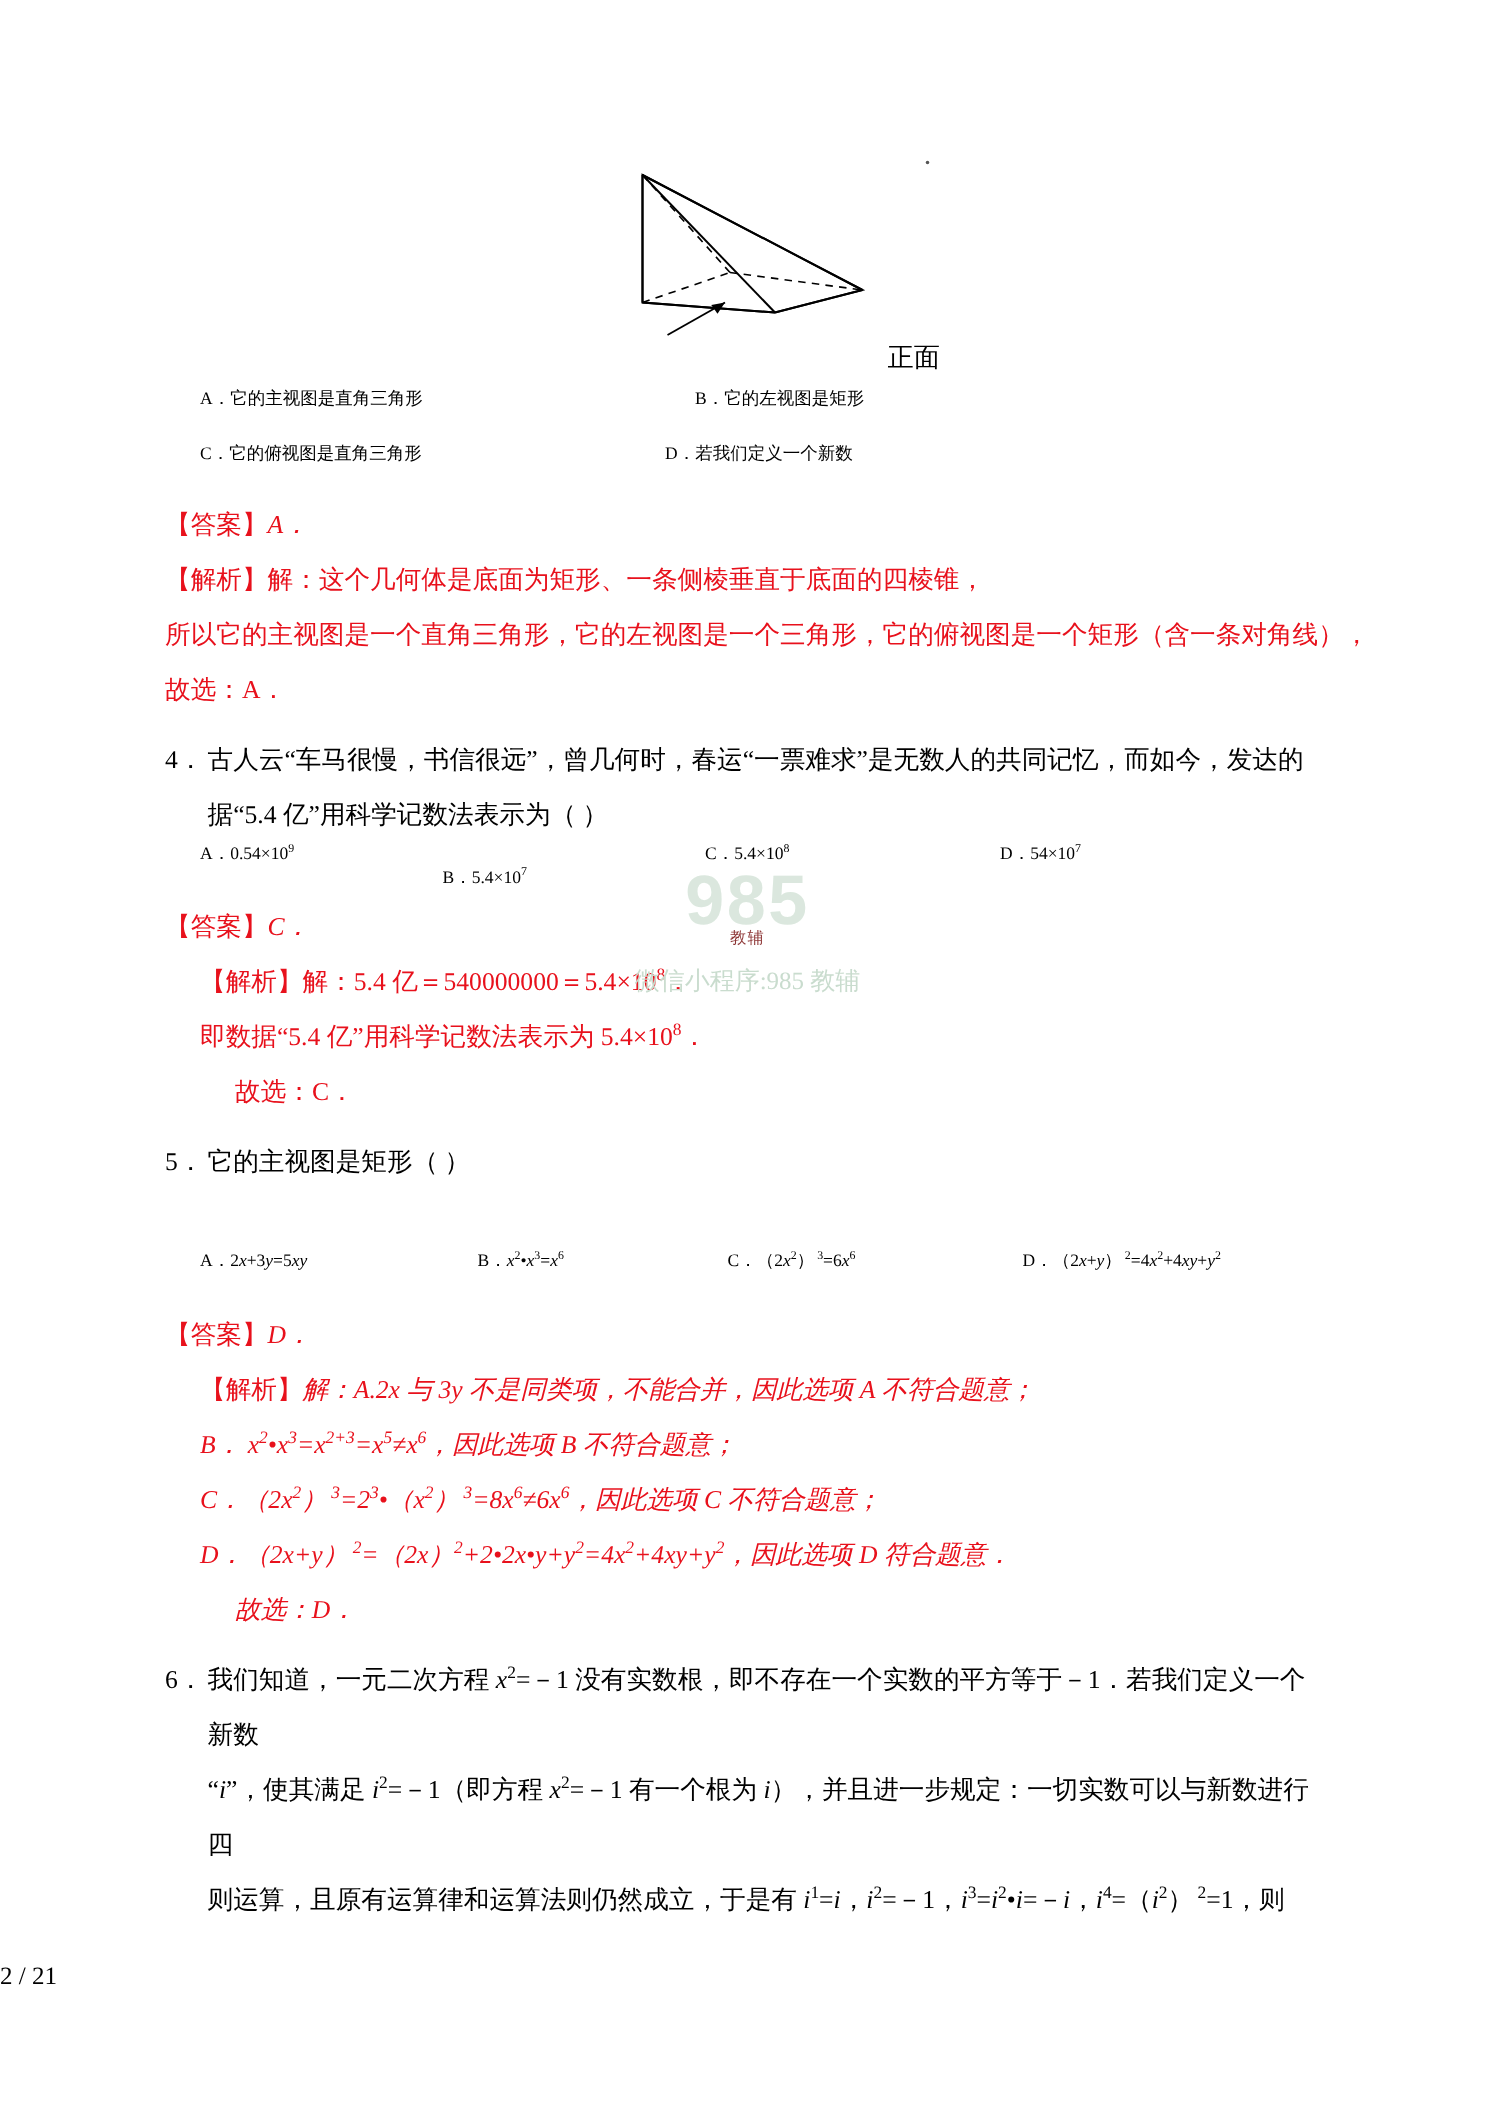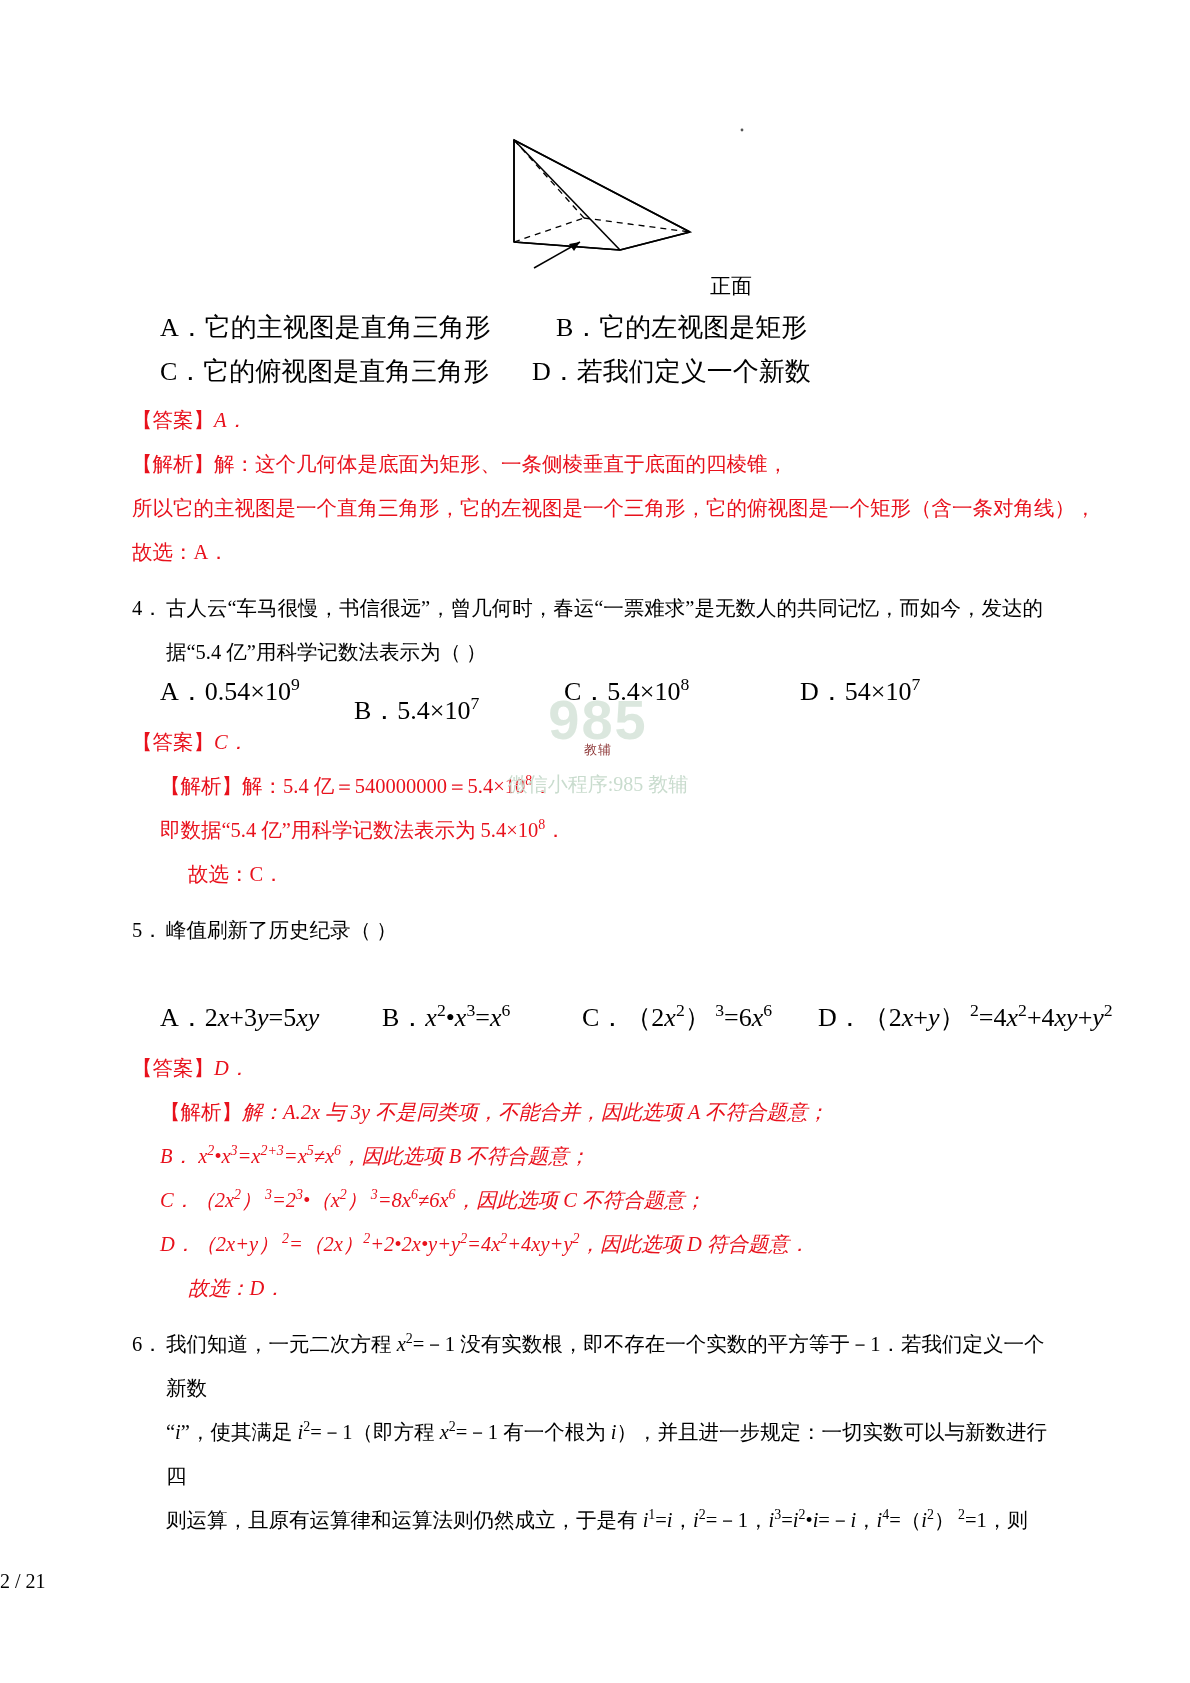--- a/index.html
+++ b/index.html
@@ -53,21 +53,21 @@
     left: 578px;
     top: 152px;
     font-size: 21px;
     color: #000;
   }
 
   
   .opt-row {
     position: relative;
     height: 44px;
-    font-size: 26px;
+    font-size: 14px;
   }
   .opt {
     position: absolute;
     top: 0;
     white-space: nowrap;
   }
 
   
   .watermark {
     position: absolute;
@@ -204,21 +204,21 @@
     </div>
     <div class="line red indent-1">
       <span>即数据“5.4 亿”用科学记数法表示为 5.4×10</span><sup>8</sup><span>．</span>
     </div>
     <div class="line red indent-2">
       <span>故选：C．</span>
     </div>
 
     <div class="hang" style="margin-top:12px;">
       <span class="num">5．</span>
-      <div>峰值刷新了历史纪录（    ）</div>
+      <div>它的主视图是矩形（    ）</div>
     </div>
 
     <div class="opt-row" style="height:46px;margin-top:48px;">
       <span class="opt" style="left:28px;">A．2<i>x</i>+3<i>y</i>=5<i>xy</i></span>
       <span class="opt" style="left:250px;">B．<i>x</i><sup>2</sup>•<i>x</i><sup>3</sup>=<i>x</i><sup>6</sup></span>
       <span class="opt" style="left:450px;">C．（2<i>x</i><sup>2</sup>）<sup> 3</sup>=6<i>x</i><sup>6</sup></span>
       <span class="opt" style="left:686px;">D．（2<i>x</i>+<i>y</i>）<sup> 2</sup>=4<i>x</i><sup>2</sup>+4<i>xy</i>+<i>y</i><sup>2</sup></span>
     </div>
 
     <div class="line red">

